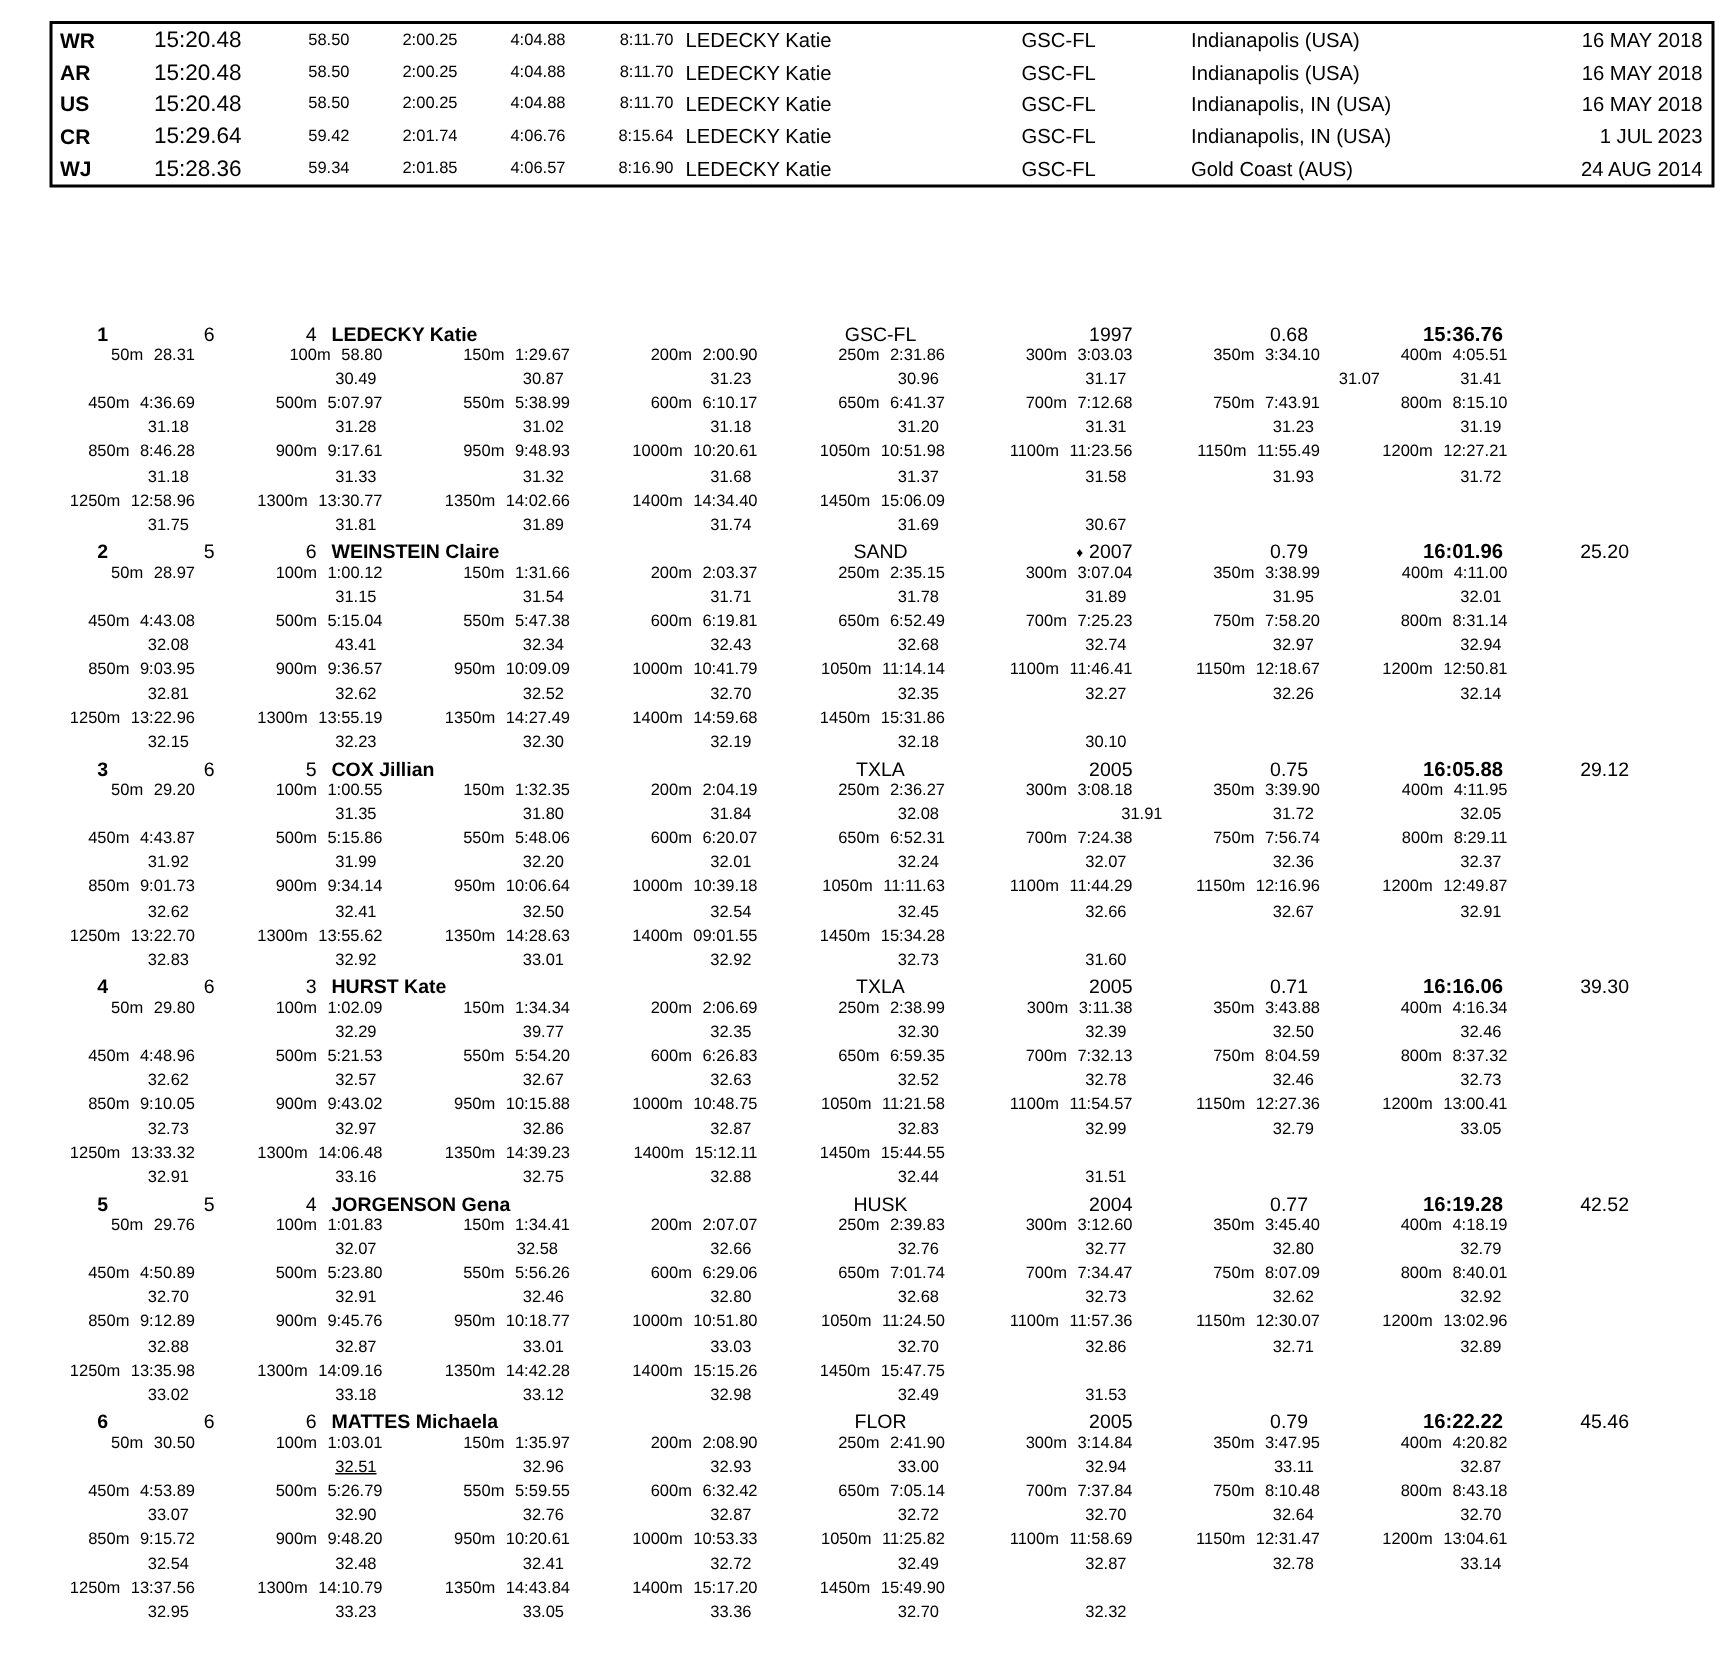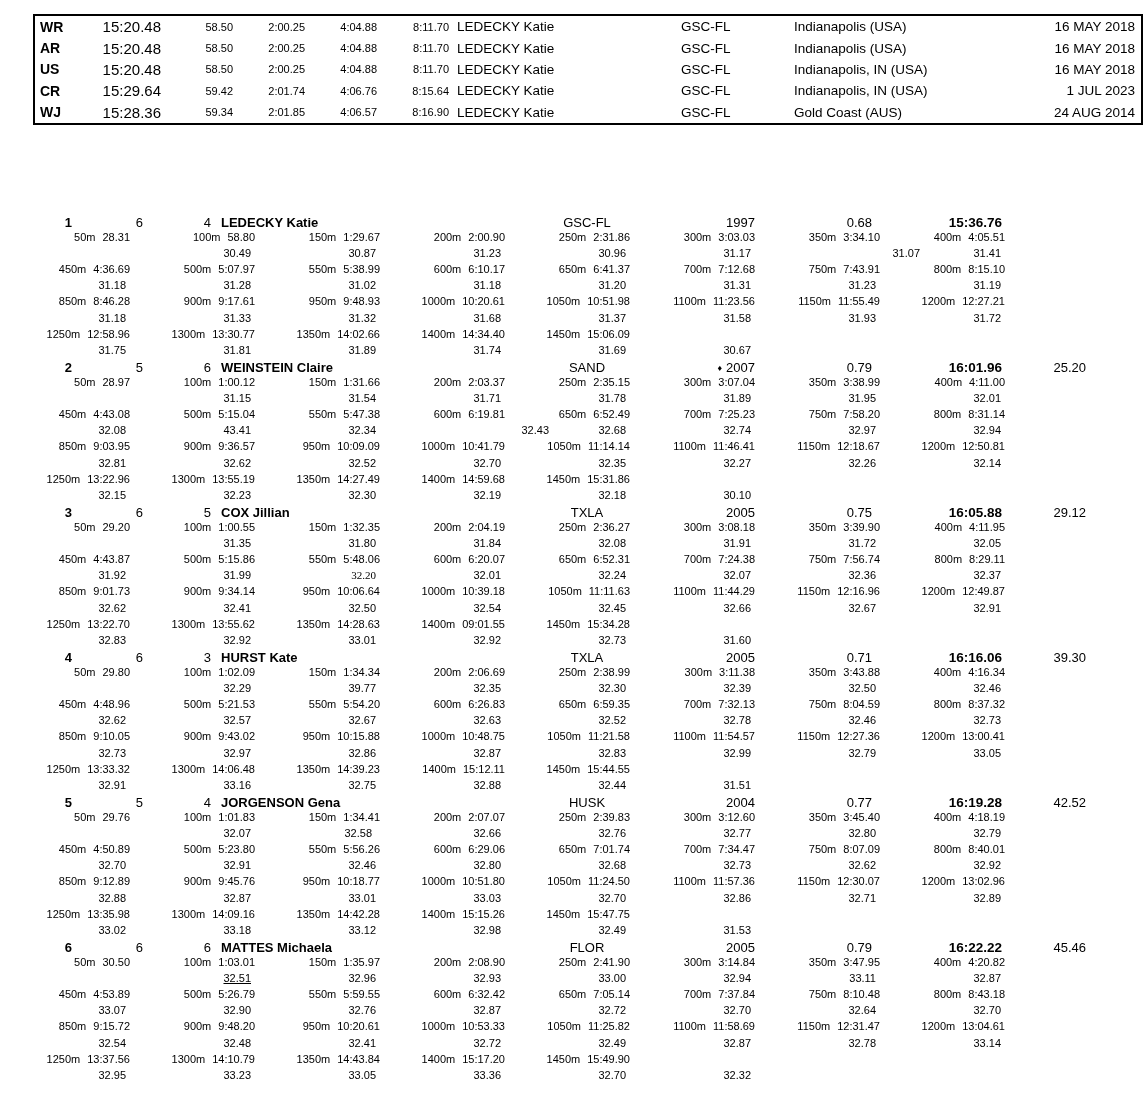--- a/index.html
+++ b/index.html
@@ -373,21 +373,21 @@
           </span>
           <span class="cell" style="left: 873px;">
             <span>800m</span>
             <span>8:31.14</span>
           </span>
         </div>
         <div class="s-line">
           <span class="sub" style="left: -6px;">32.08</span>
           <span class="sub" style="left: 119px;">43.41</span>
           <span class="sub" style="left: 244px;">32.34</span>
-          <span class="sub" style="left: 369px; padding-left: 48px;">32.43</span>
+          <span class="sub" style="left: 369px;">32.43</span>
           <span class="sub" style="left: 494px;">32.68</span>
           <span class="sub" style="left: 619px;">32.74</span>
           <span class="sub" style="left: 744px;">32.97</span>
           <span class="sub" style="left: 869px;">32.94</span>
         </div>
         <div class="s-line">
           <span class="cell" style="left: -2px;">
             <span>850m</span>
             <span>9:03.95</span>
           </span>
@@ -505,21 +505,21 @@
           <span class="cell" style="left: 873px;">
             <span>400m</span>
             <span>4:11.95</span>
           </span>
         </div>
         <div class="s-line">
           <span class="sub" style="left: 119px;">31.35</span>
           <span class="sub" style="left: 244px;">31.80</span>
           <span class="sub" style="left: 369px;">31.84</span>
           <span class="sub" style="left: 494px;">32.08</span>
-          <span class="sub" style="left: 619px;">31.91</span>
+          <span class="sub" style="left: 619px; padding-left: 24px;">31.91</span>
           <span class="sub" style="left: 744px;">31.72</span>
           <span class="sub" style="left: 869px;">32.05</span>
         </div>
         <div class="s-line">
           <span class="cell" style="left: -2px;">
             <span>450m</span>
             <span>4:43.87</span>
           </span>
           <span class="cell" style="left: 123px;">
             <span>500m</span>
@@ -546,21 +546,21 @@
             <span>7:56.74</span>
           </span>
           <span class="cell" style="left: 873px;">
             <span>800m</span>
             <span>8:29.11</span>
           </span>
         </div>
         <div class="s-line">
           <span class="sub" style="left: -6px;">31.92</span>
           <span class="sub" style="left: 119px;">31.99</span>
-          <span class="sub" style="left: 244px; font-family: Liberation Serif, serif;">32.20</span>
+          <span class="sub" style="left: 244px;">32.20</span>
           <span class="sub" style="left: 369px;">32.01</span>
           <span class="sub" style="left: 494px;">32.24</span>
           <span class="sub" style="left: 619px;">32.07</span>
           <span class="sub" style="left: 744px;">32.36</span>
           <span class="sub" style="left: 869px;">32.37</span>
         </div>
         <div class="s-line">
           <span class="cell" style="left: -2px;">
             <span>850m</span>
             <span>9:01.73</span>

